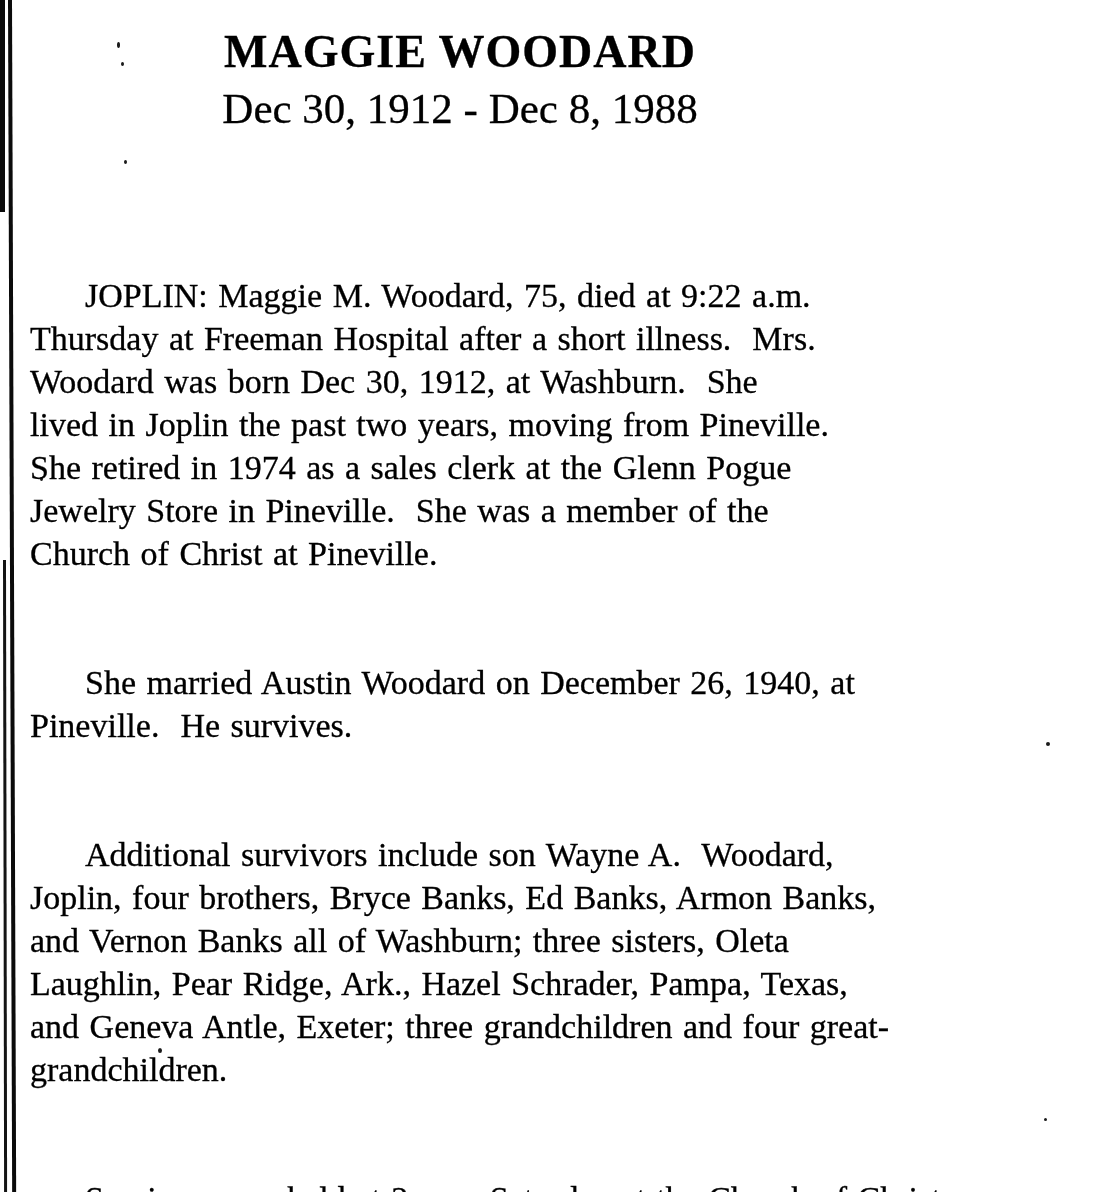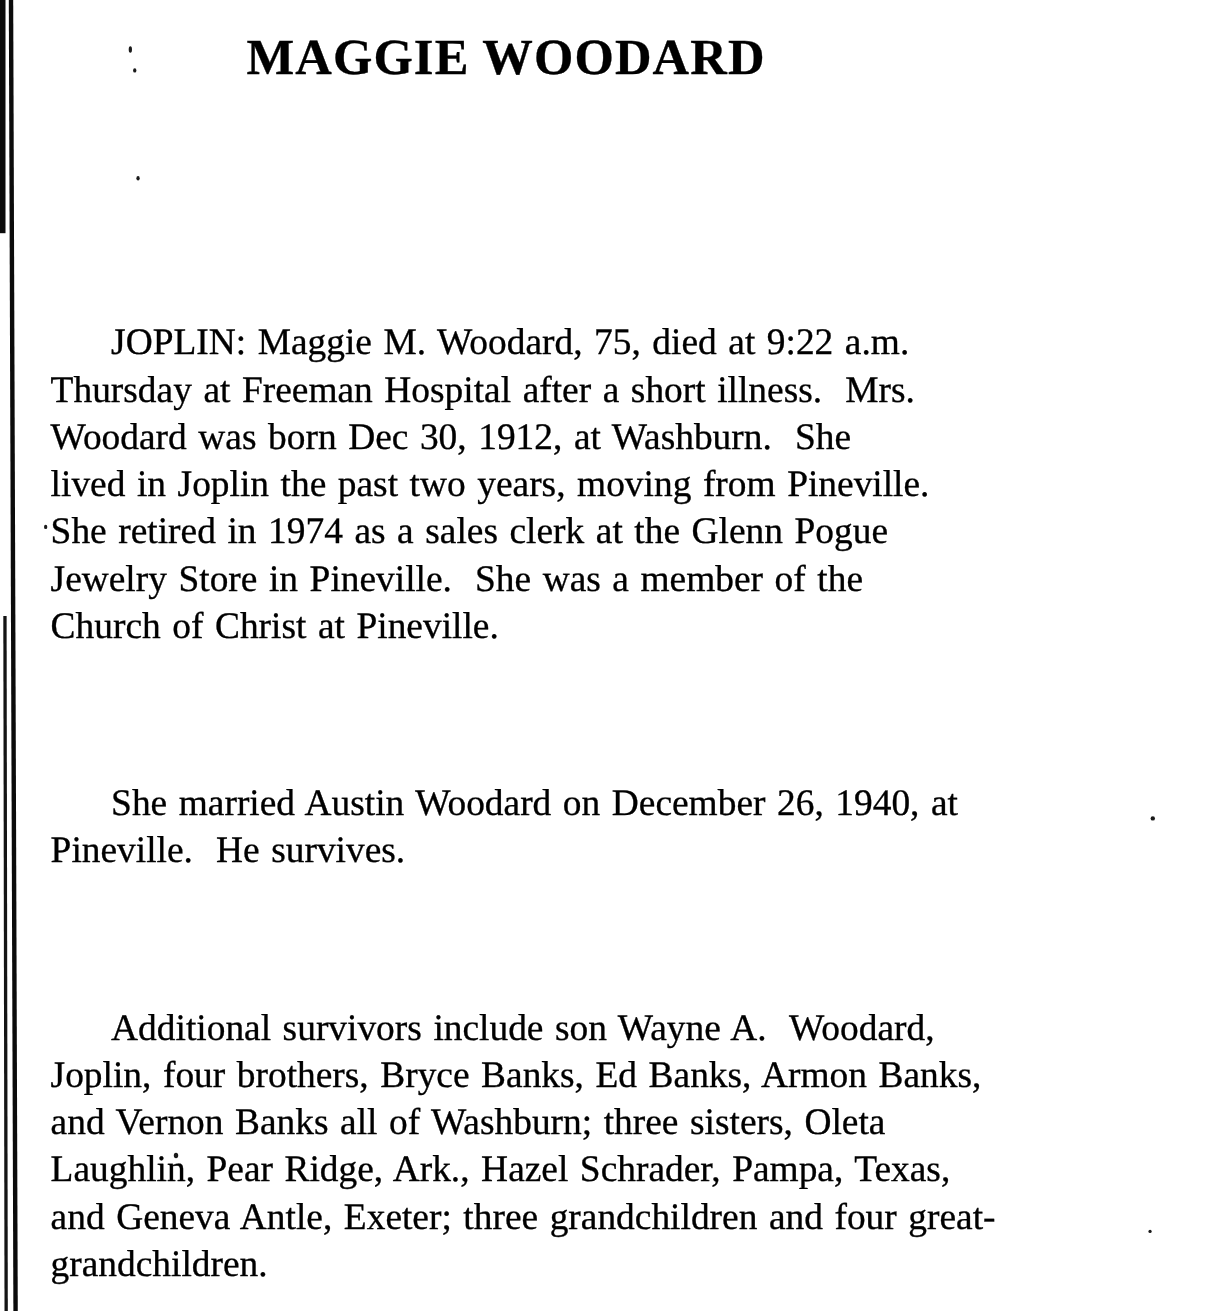--- a/index.html
+++ b/index.html
@@ -80,21 +80,21 @@
     left: 30px;
     top: 188px;
     width: 1060px;
     font-size: 34px;
     line-height: 43px;
     word-spacing: 2px;
     white-space: pre;
     -webkit-text-stroke: 0.3px #000;
   }
   .body-text p {
-    margin: 16px;
+    margin: 0;
     text-indent: 55px;
   }
 </style>
 </head>
 <body>
 
 <div class="page">
 
   <div class="edge-line-thick"></div>
   <div class="edge-line-main"></div>
@@ -105,20 +105,21 @@
     <div class="speck" style="left:121px; top:62px;  width:3px; height:4px;"></div>
     <div class="speck" style="left:124px; top:160px; width:3px; height:4px;"></div>
     <div class="speck" style="left:40px;  top:477px; width:3px; height:4px;"></div>
     <div class="speck" style="left:1046px;top:742px; width:4px; height:4px;"></div>
     <div class="speck" style="left:158px; top:1048px;width:4px; height:5px;"></div>
     <div class="speck" style="left:1044px;top:1118px;width:3px; height:3px;"></div>
   </div>
 
   <div class="header">
     <h1 class="obit-name">MAGGIE WOODARD</h1>
+    <div class="obit-dates">Dec 30, 1912 - Dec 8, 1988</div>
   </div>
 
   <div class="body-text">
     <p>JOPLIN: Maggie M. Woodard, 75, died at 9:22 a.m.
 Thursday at Freeman Hospital after a short illness.  Mrs.
 Woodard was born Dec 30, 1912, at Washburn.  She
 lived in Joplin the past two years, moving from Pineville.
 She retired in 1974 as a sales clerk at the Glenn Pogue
 Jewelry Store in Pineville.  She was a member of the
 Church of Christ at Pineville.</p>

